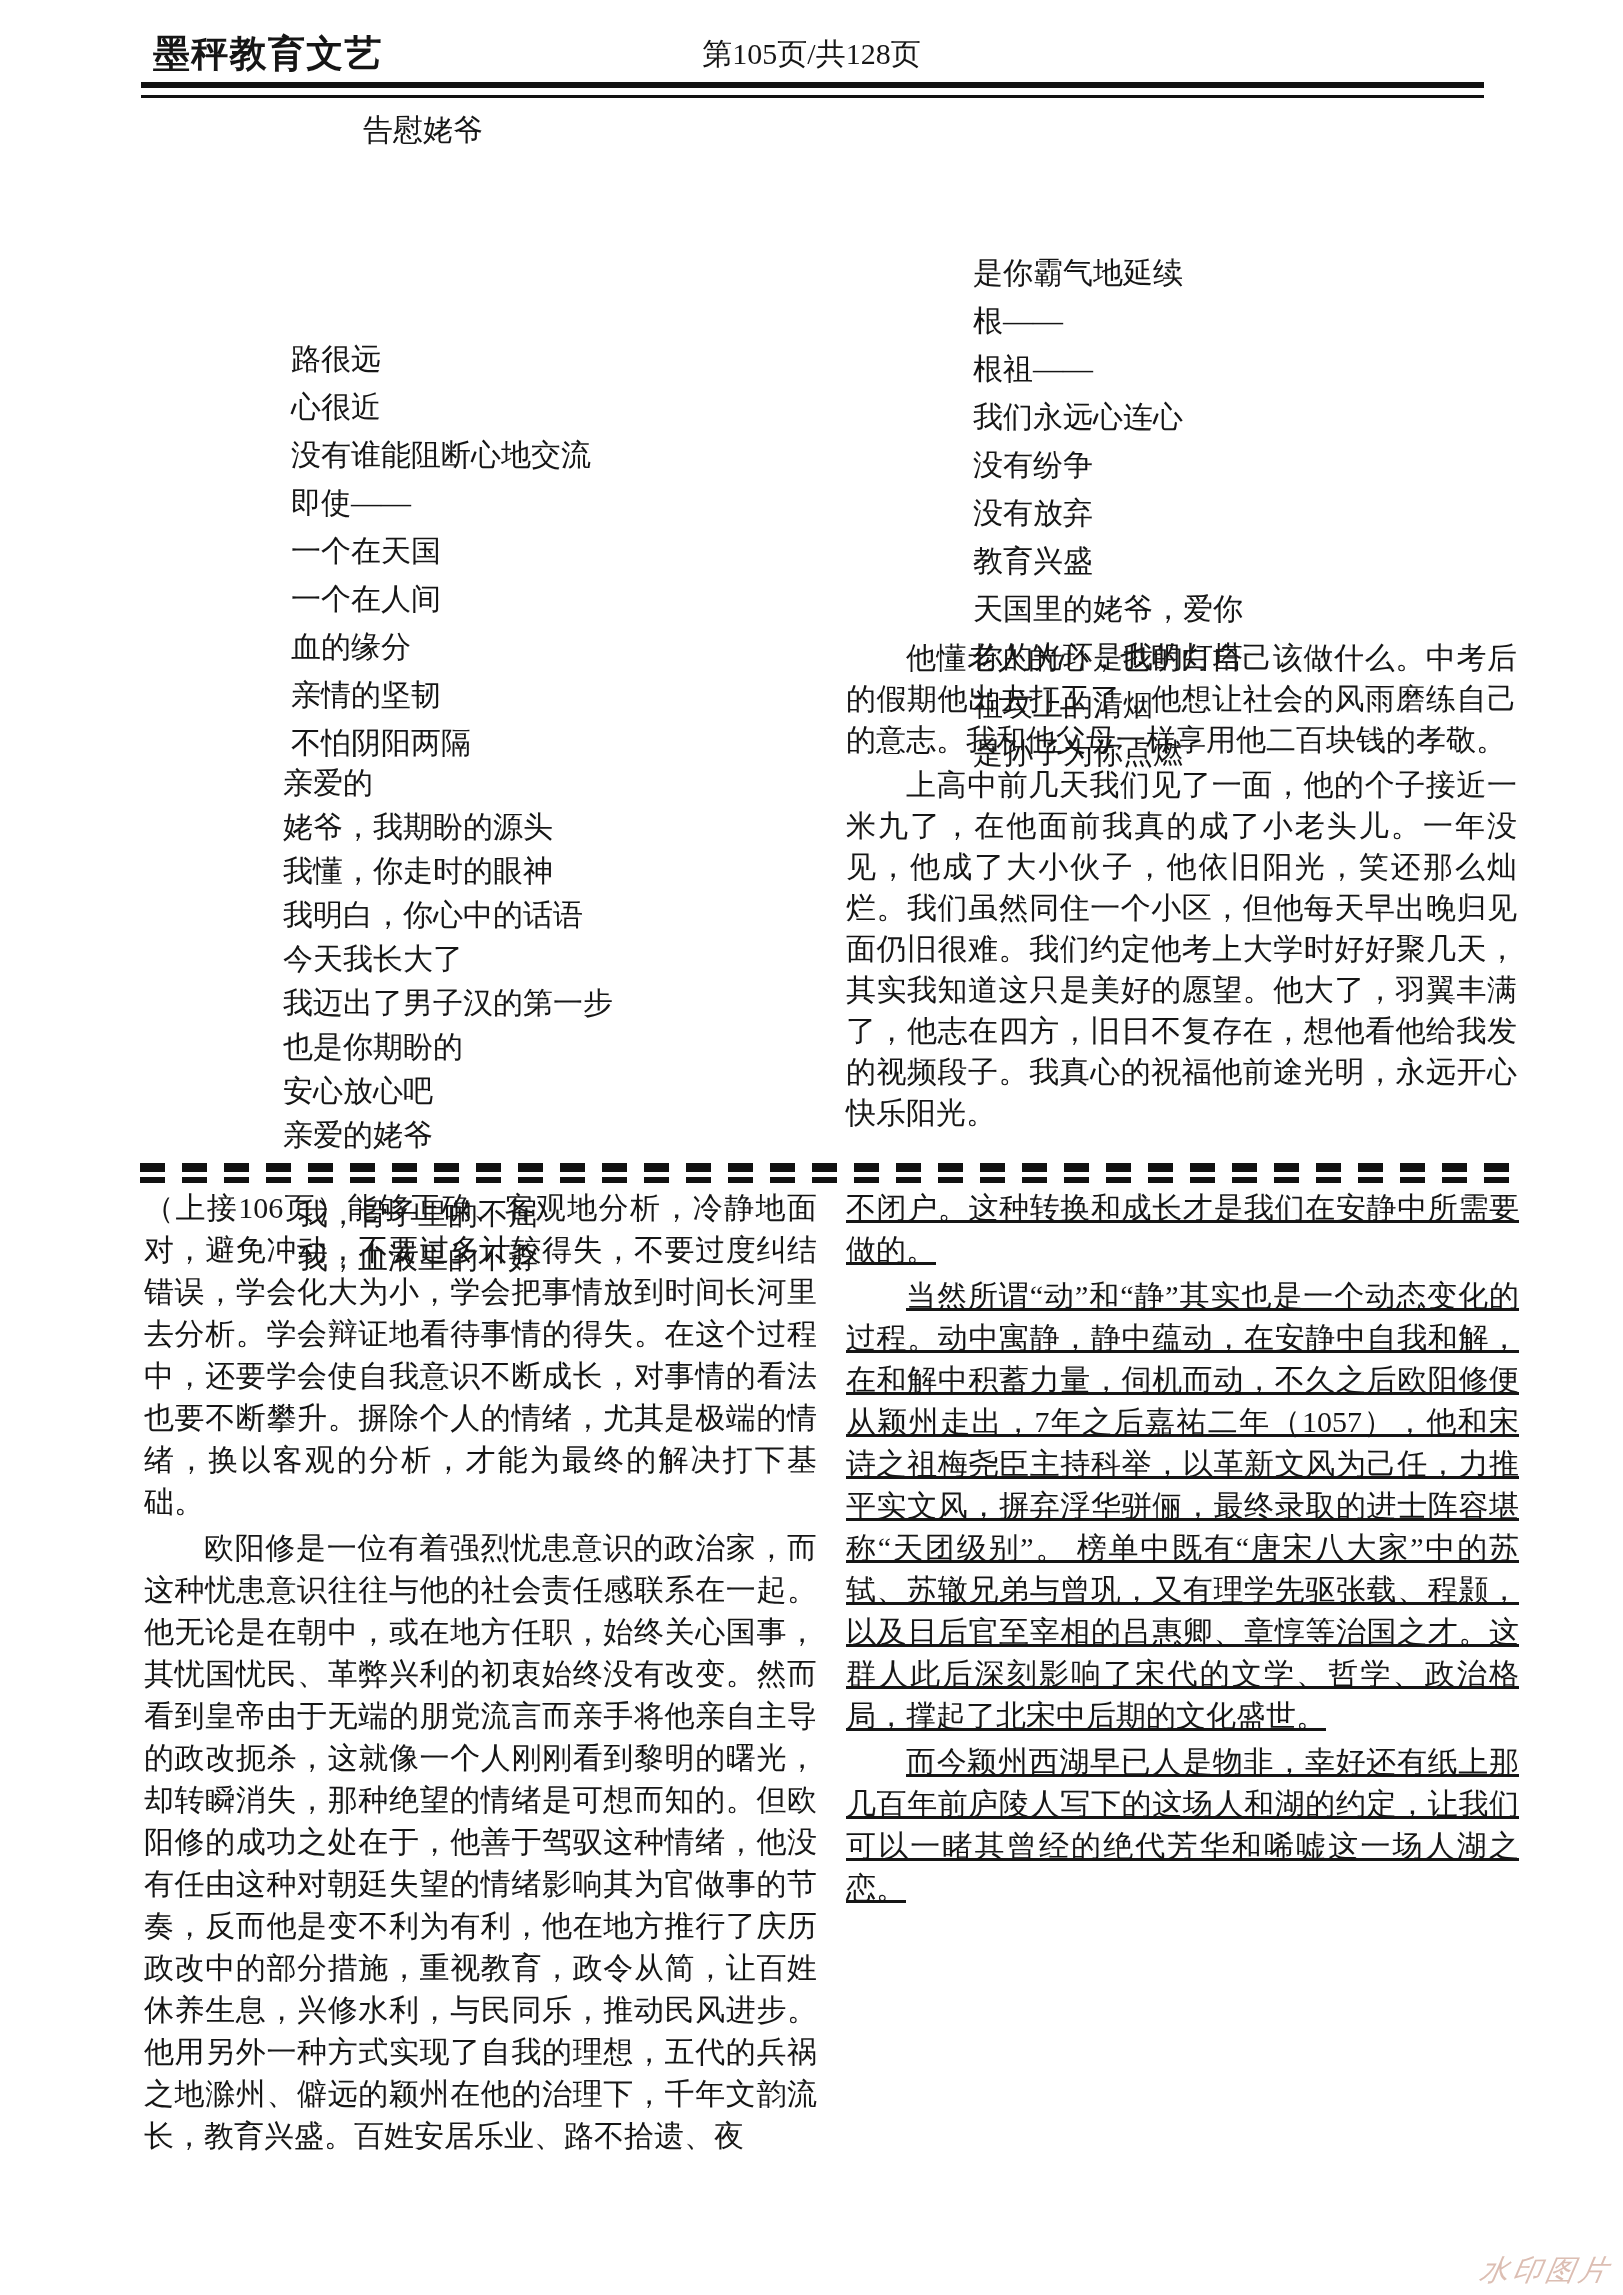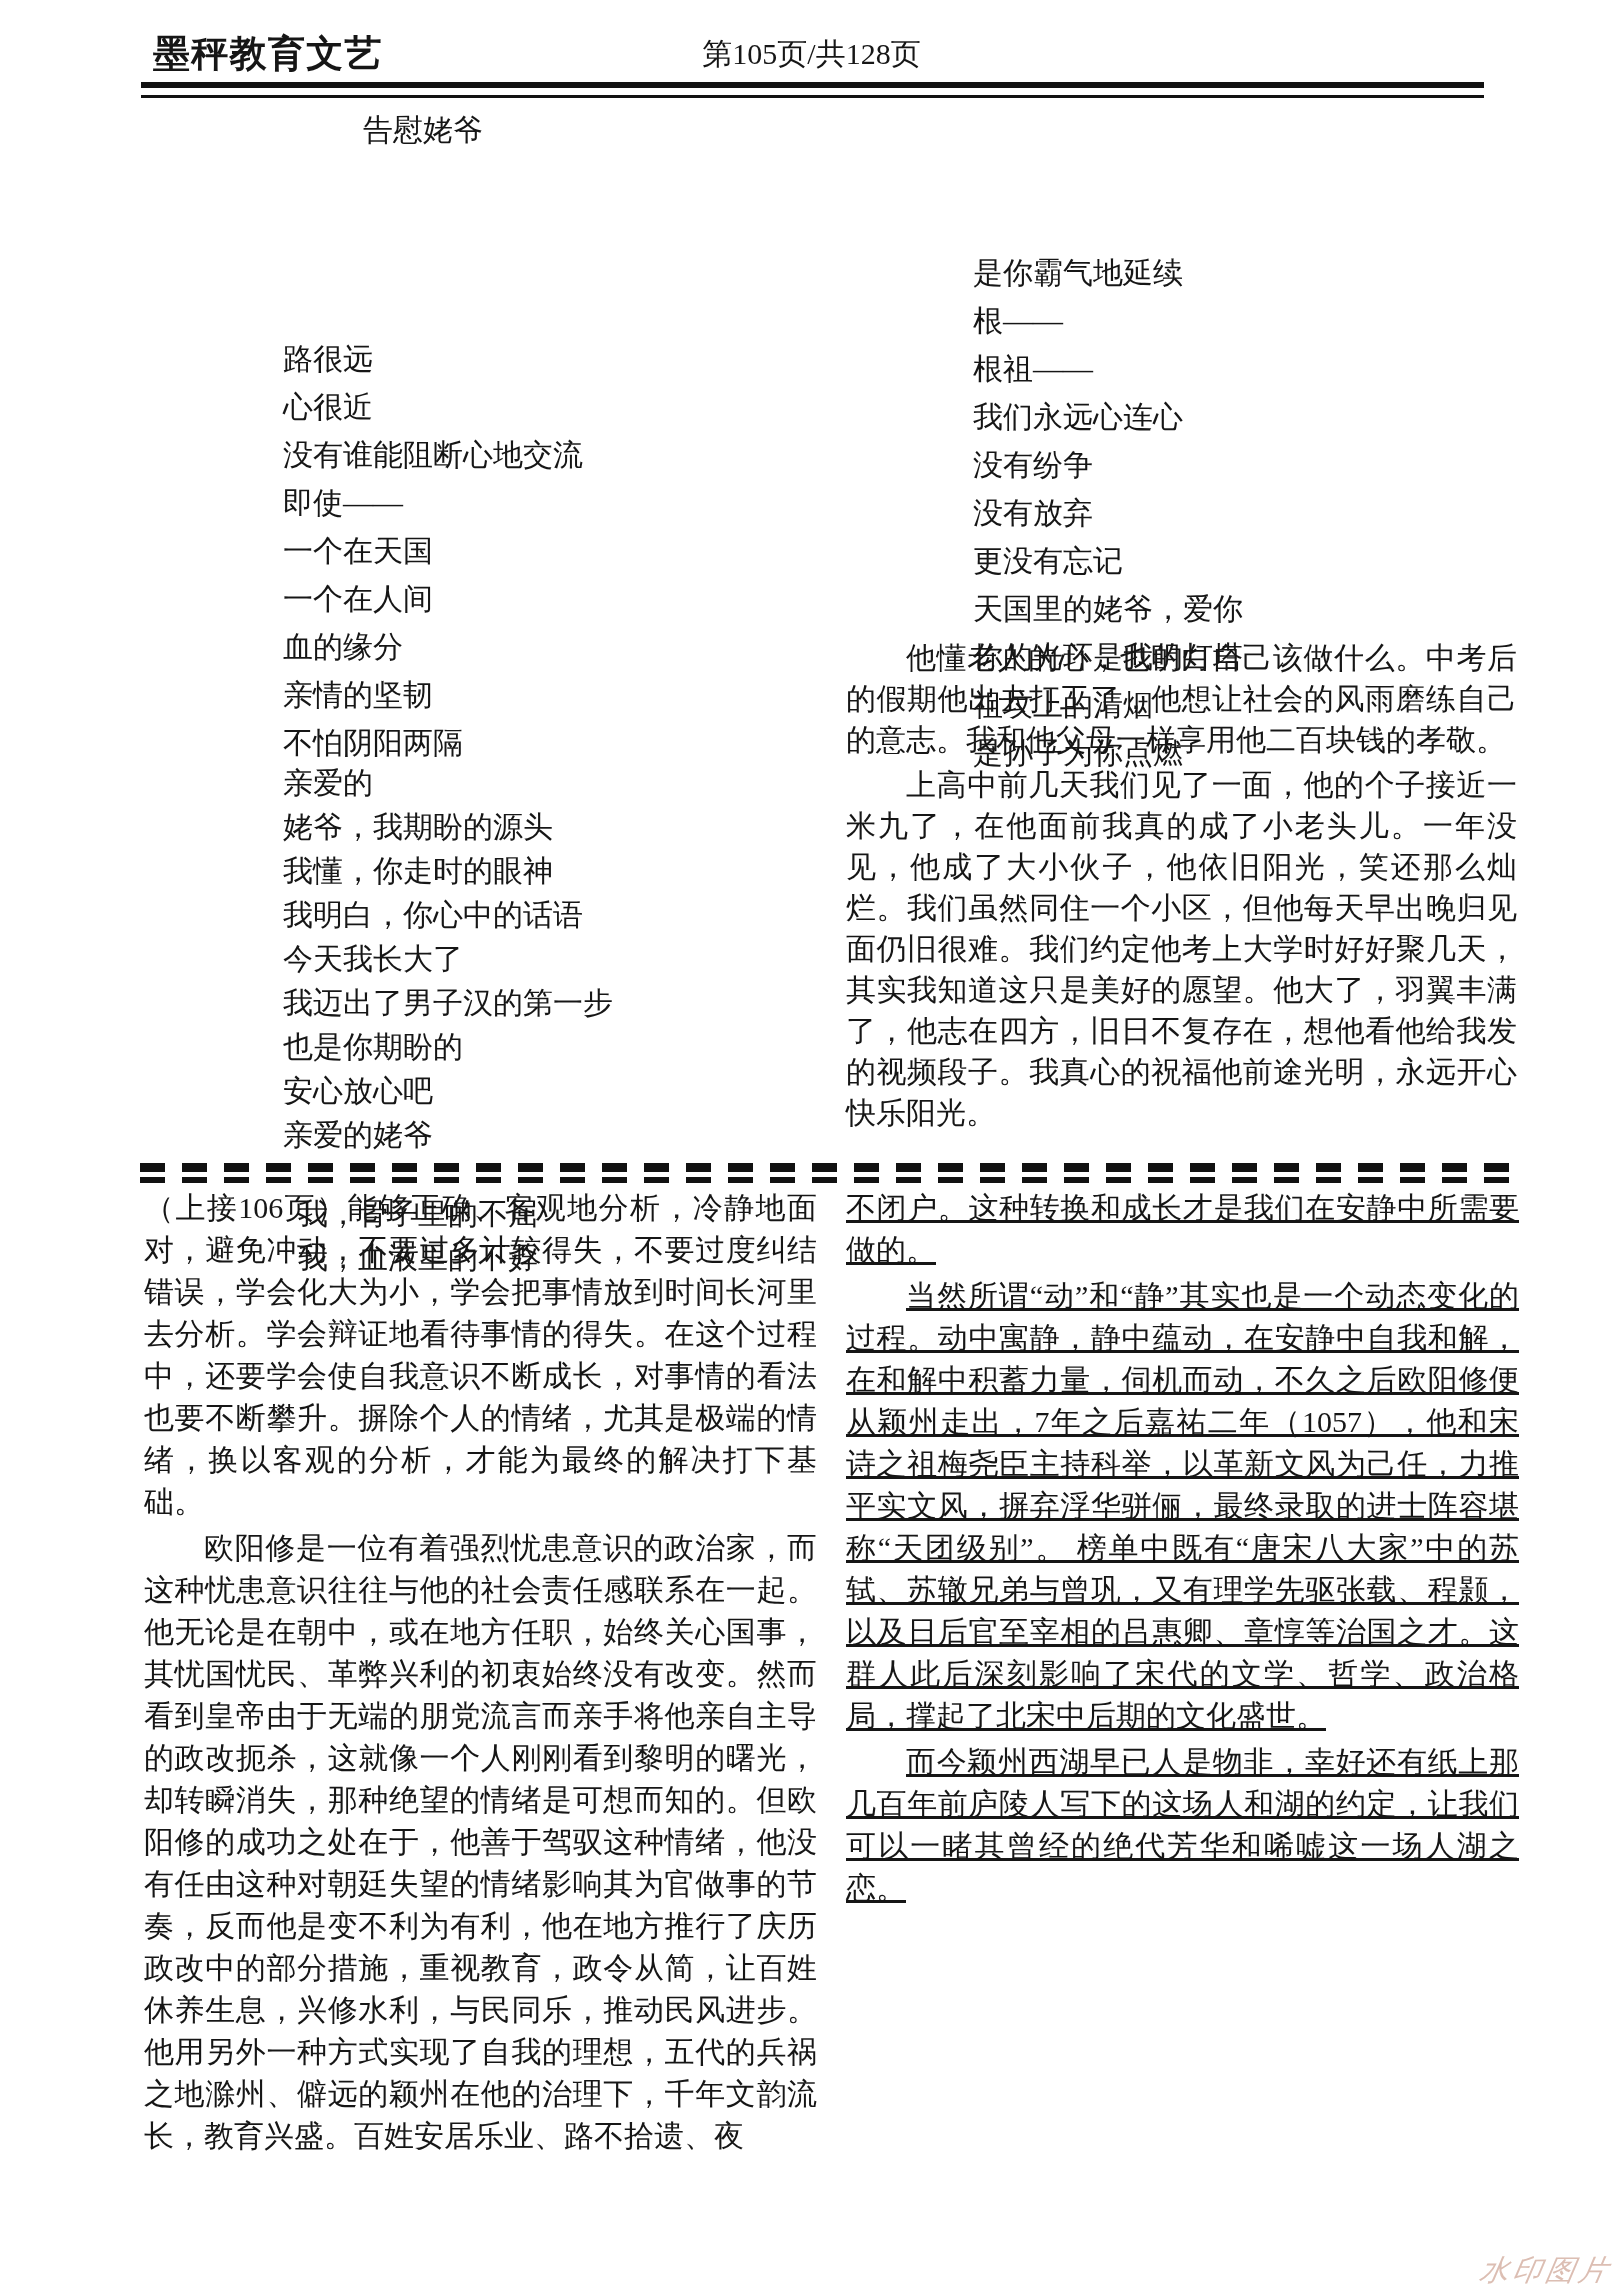--- a/index.html
+++ b/index.html
@@ -24,21 +24,21 @@
   .rule-thick{position:absolute;left:141px;top:82px;width:1343px;height:5.9px;background:#111;}
   .rule-thin {position:absolute;left:141px;top:95px;width:1343px;height:3.3px;background:#111;}
 
   
   .poem-title{
     position:absolute;left:141px;top:110px;width:674px;
     font-size:30px;padding-left:222px;
   }
   .stanza{position:absolute;font-size:30px;line-height:48px;white-space:pre;}
   .stanza.s-left{left:283px;width:543px;}
-  .stanza.s1{top:191px;}
+  .stanza.s1{top:191px;margin-left:8px;}
   .stanza.s2{top:629px;line-height:44px;}
   .stanza.s3{top:1060px;line-height:44px;margin-left:15px;}
   .stanza.s-right{left:973px;top:105px;width:563px;}
 
   .essay-block{
     position:absolute;left:842px;top:633px;width:679px;
     font-size:30px;line-height:41px;text-align:justify;
   }
   .para{margin:4px;text-indent:0;}
   .para.indent{text-indent:2em;}
@@ -82,21 +82,21 @@
   <div class="poem-line">路很远</div><div class="poem-line">心很近</div><div class="poem-line">没有谁能阻断心地交流</div><div class="poem-line">即使——</div><div class="poem-line">一个在天国</div><div class="poem-line">一个在人间</div><div class="poem-line">血的缘分</div><div class="poem-line">亲情的坚韧</div><div class="poem-line">不怕阴阳两隔</div></div>
   <div class="stanza s-left s2">
     
   <div class="poem-line">亲爱的</div><div class="poem-line">姥爷，我期盼的源头</div><div class="poem-line">我懂，你走时的眼神</div><div class="poem-line">我明白，你心中的话语</div><div class="poem-line">今天我长大了</div><div class="poem-line">我迈出了男子汉的第一步</div><div class="poem-line">也是你期盼的</div><div class="poem-line">安心放心吧</div><div class="poem-line">亲爱的姥爷</div></div>
   <div class="stanza s-left s3">
     
   <div class="poem-line">我，骨子里的不屈</div><div class="poem-line">我，血液里的不孬</div></div>
 
   <div class="stanza s-right">
     
-  <div class="poem-line">是你霸气地延续</div><div class="poem-line">根——</div><div class="poem-line">根祖——</div><div class="poem-line">我们永远心连心</div><div class="poem-line">没有纷争</div><div class="poem-line">没有放弃</div><div class="poem-line">更没有忘记</div><div class="poem-line">天国里的姥爷，爱你</div><div class="poem-line">你的光环是我的灯塔</div><div class="poem-line">祖坟上的清烟</div><div class="poem-line">是孙子为你点燃</div></div>
+  <div class="poem-line">是你霸气地延续</div><div class="poem-line">根——</div><div class="poem-line">根祖——</div><div class="poem-line">我们永远心连心</div><div class="poem-line">没有纷争</div><div class="poem-line">没有放弃</div><div class="poem-line">教育兴盛</div><div class="poem-line">天国里的姥爷，爱你</div><div class="poem-line">你的光环是我的灯塔</div><div class="poem-line">祖坟上的清烟</div><div class="poem-line">是孙子为你点燃</div></div>
 
   <div class="essay-block">
 
   <p class="para indent">他懂老人的心，也明白自己该做什么。中考后的假期他出去打工了，他想让社会的风雨磨练自己的意志。我和他父母一样享用他二百块钱的孝敬。</p>
       <p class="para indent">上高中前几天我们见了一面，他的个子接近一米九了，在他面前我真的成了小老头儿。一年没见，他成了大小伙子，他依旧阳光，笑还那么灿烂。我们虽然同住一个小区，但他每天早出晚归见面仍旧很难。我们约定他考上大学时好好聚几天，其实我知道这只是美好的愿望。他大了，羽翼丰满了，他志在四方，旧日不复存在，想他看他给我发的视频段子。我真心的祝福他前途光明，永远开心快乐阳光。</p>
     </div>
 
   <div class="divider">
     <div class="d1"></div>
     <div class="d2"></div>

